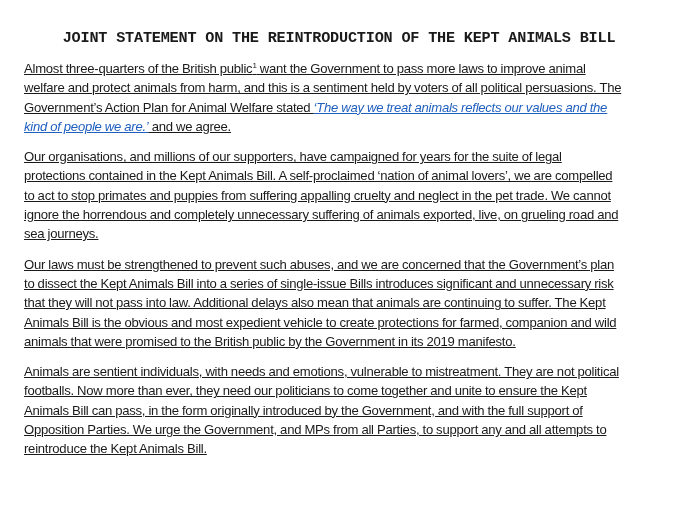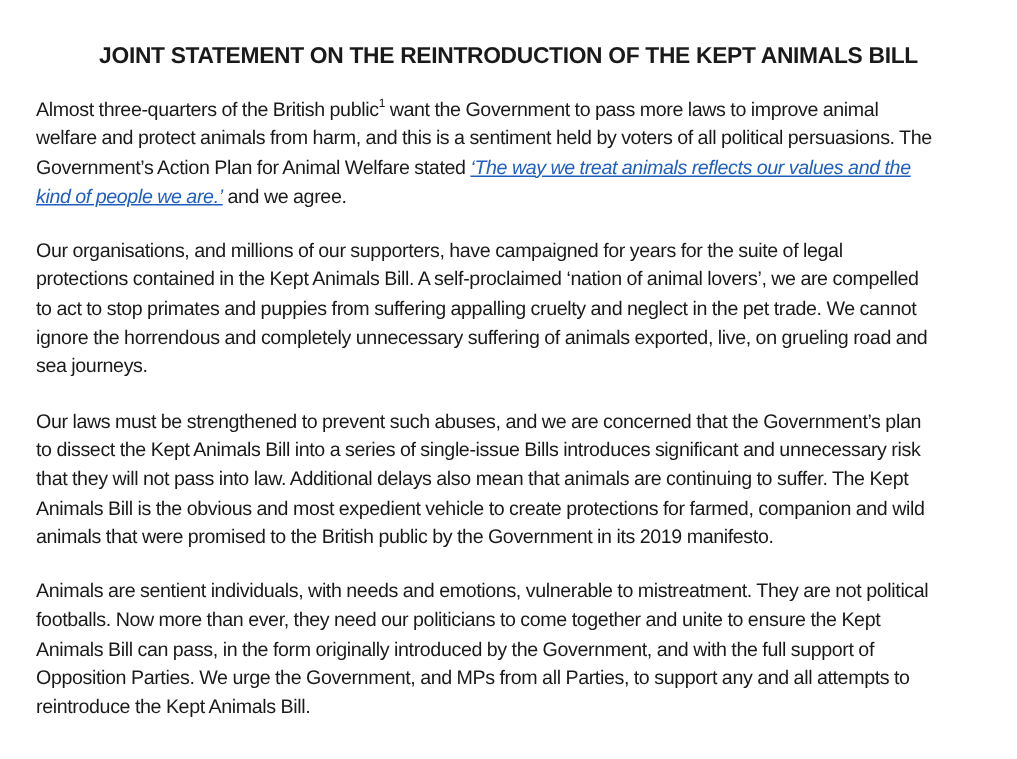--- a/index.html
+++ b/index.html
@@ -12,28 +12,30 @@
     font-family: "Liberation Sans", sans-serif;
     color: #1a1a1a;
   }
   .title {
     font-weight: bold;
     font-size: 15.2px;
     text-align: center;
     width: 630px;
     margin: 0 0 12px 0;
     letter-spacing: -0.2px;
+    font-family: Liberation Mono, monospace;
   }
   .para {
     width: 600px;
     font-size: 13.1px;
     line-height: 19.3px;
-    margin: 17px 0 11px 0;
+    margin: 0 0 11px 0;
     letter-spacing: -0.25px;
     word-spacing: -0.2px;
+    text-decoration: underline;
   }
   sup { font-size: 8px; line-height: 0; vertical-align: super; }
   .quote-link {
     color: #1f5fbf;
     font-style: italic;
     text-decoration: underline;
   }
 </style>
 </head>
 <body>

